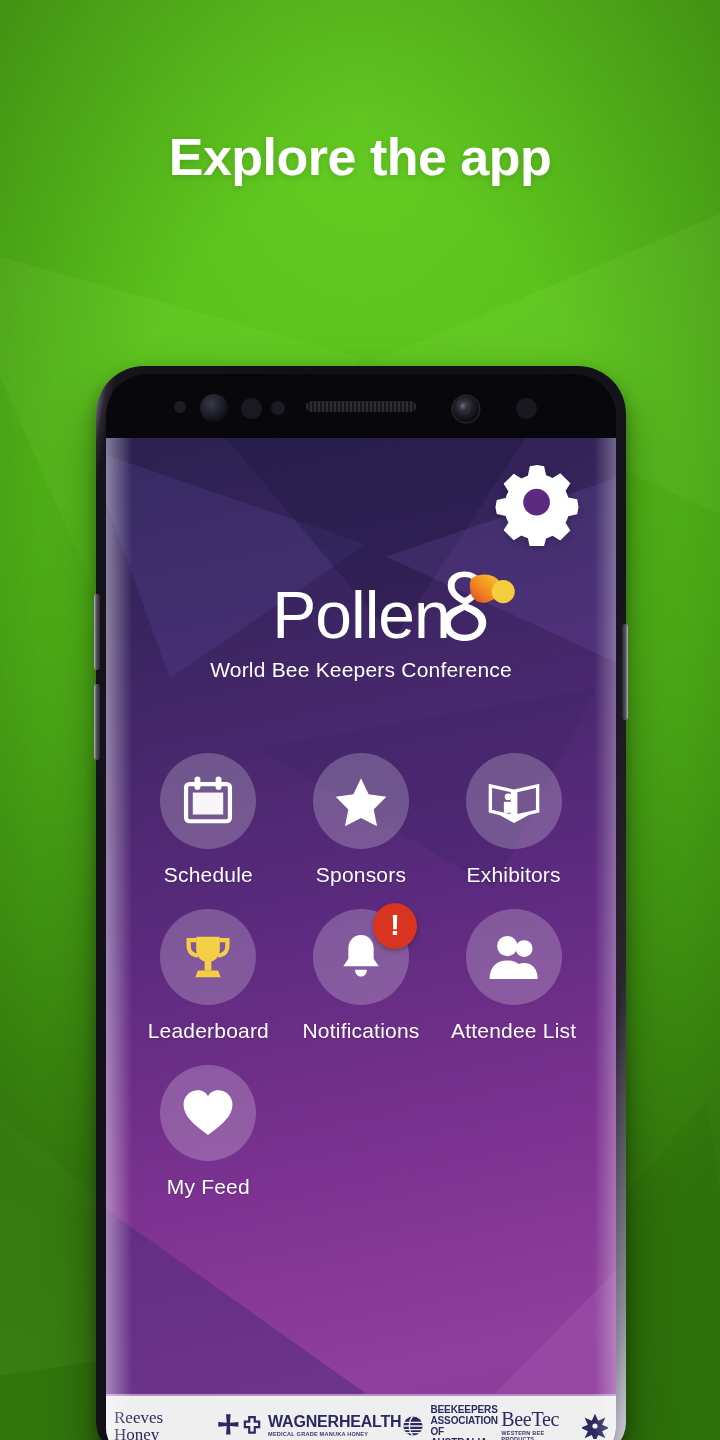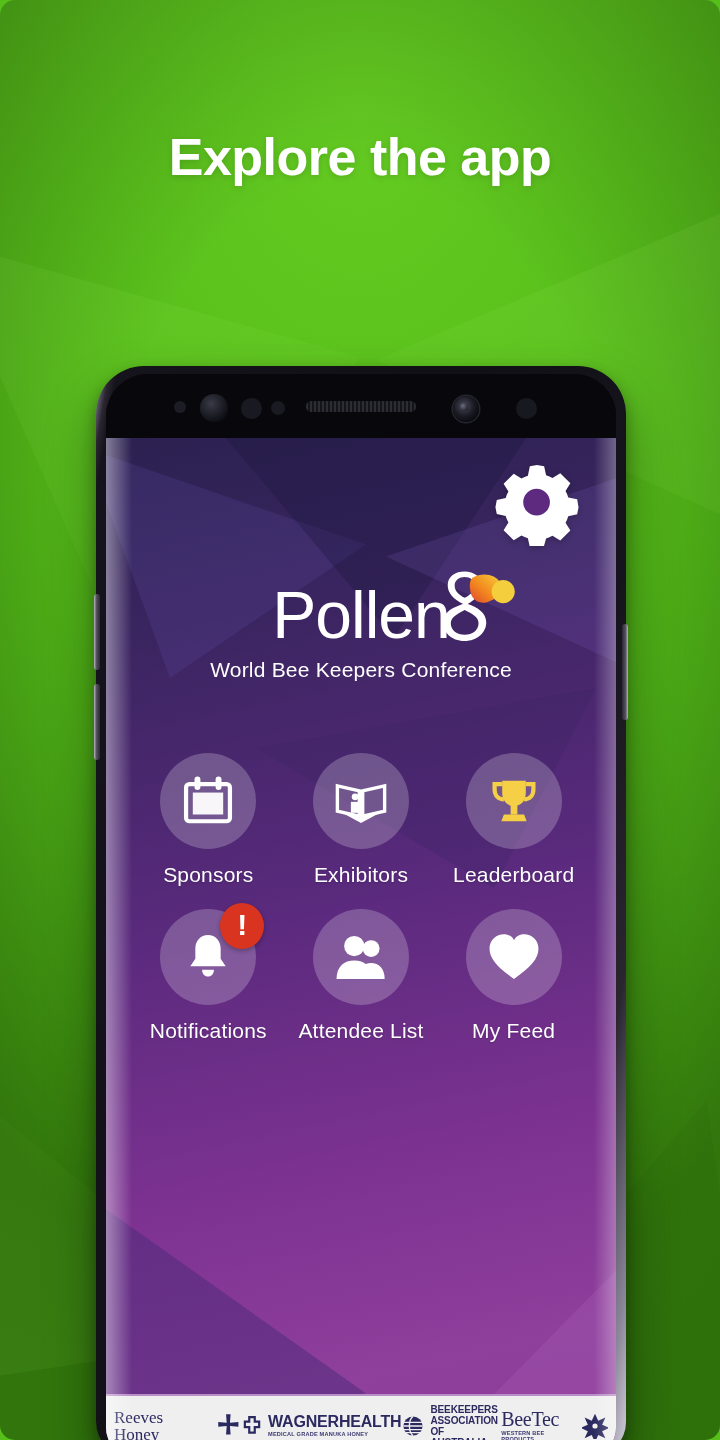--- a/index.html
+++ b/index.html
@@ -1,21 +1,21 @@
 <!DOCTYPE html>
 <html><head>
 <meta charset="utf-8">
 <style>
   html,body{margin:0;padding:0;}
   body{
     width:720px;height:1440px;overflow:hidden;position:relative;
     font-family:"Liberation Sans",sans-serif;
     background:#57bf1a;
   }
-  .stage{position:absolute;inset:0;overflow:hidden;border-radius:15px;}
+  .stage{position:absolute;inset:0;overflow:hidden;}
 
   
   .bg{
     position:absolute;inset:0;
     background:
       radial-gradient(120% 80% at 50% 8%, #64cb22 0%, #56bd19 42%, #4aa915 72%, #3f960f 100%);
   }
   .bg-facet{position:absolute;opacity:.14;}
   .f1{left:-60px;top:240px;width:420px;height:420px;
       background:linear-gradient(135deg,#9cf05a,rgba(255,255,255,0));
@@ -217,24 +217,32 @@
 
           <div class="tile">
             <div class="circ">
               <svg viewBox="0 0 64 64">
                 <rect x="6" y="12" width="52" height="44" rx="4" fill="none" stroke="#fff" stroke-width="5"></rect>
                 <rect x="14" y="22" width="36" height="26" fill="#fff" opacity=".95"></rect>
                 <rect x="16" y="3" width="7" height="16" rx="3.5" fill="#fff"></rect>
                 <rect x="41" y="3" width="7" height="16" rx="3.5" fill="#fff"></rect>
               </svg>
             </div>
+            <div class="tile-label">Schedule</div>
+          </div>
+
+
+          <div class="tile">
+            <div class="circ">
+              <svg viewBox="0 0 64 64">
+                <path d="M32 5 L41 24 L62 27 L47 42 L51 62 L32 52 L13 62 L17 42 L2 27 L23 24 Z" fill="#fff"></path>
+              </svg>
+            </div>
             <div class="tile-label">Sponsors</div>
           </div>
-
-
 
           <div class="tile">
             <div class="circ">
               <svg viewBox="0 0 64 64">
                 <path d="M4 14 L30 20 L30 50 L4 44 Z" fill="none" stroke="#fff" stroke-width="4"></path>
                 <path d="M60 14 L34 20 L34 50 L60 44 Z" fill="none" stroke="#fff" stroke-width="4"></path>
                 <path d="M8 45 L32 52 L56 45 L32 58 Z" fill="#fff"></path>
                 <circle cx="25" cy="27" r="4" fill="#fff"></circle>
                 <path d="M20 33 h10 v13 h-10 Z" fill="#fff"></path>
               </svg>

